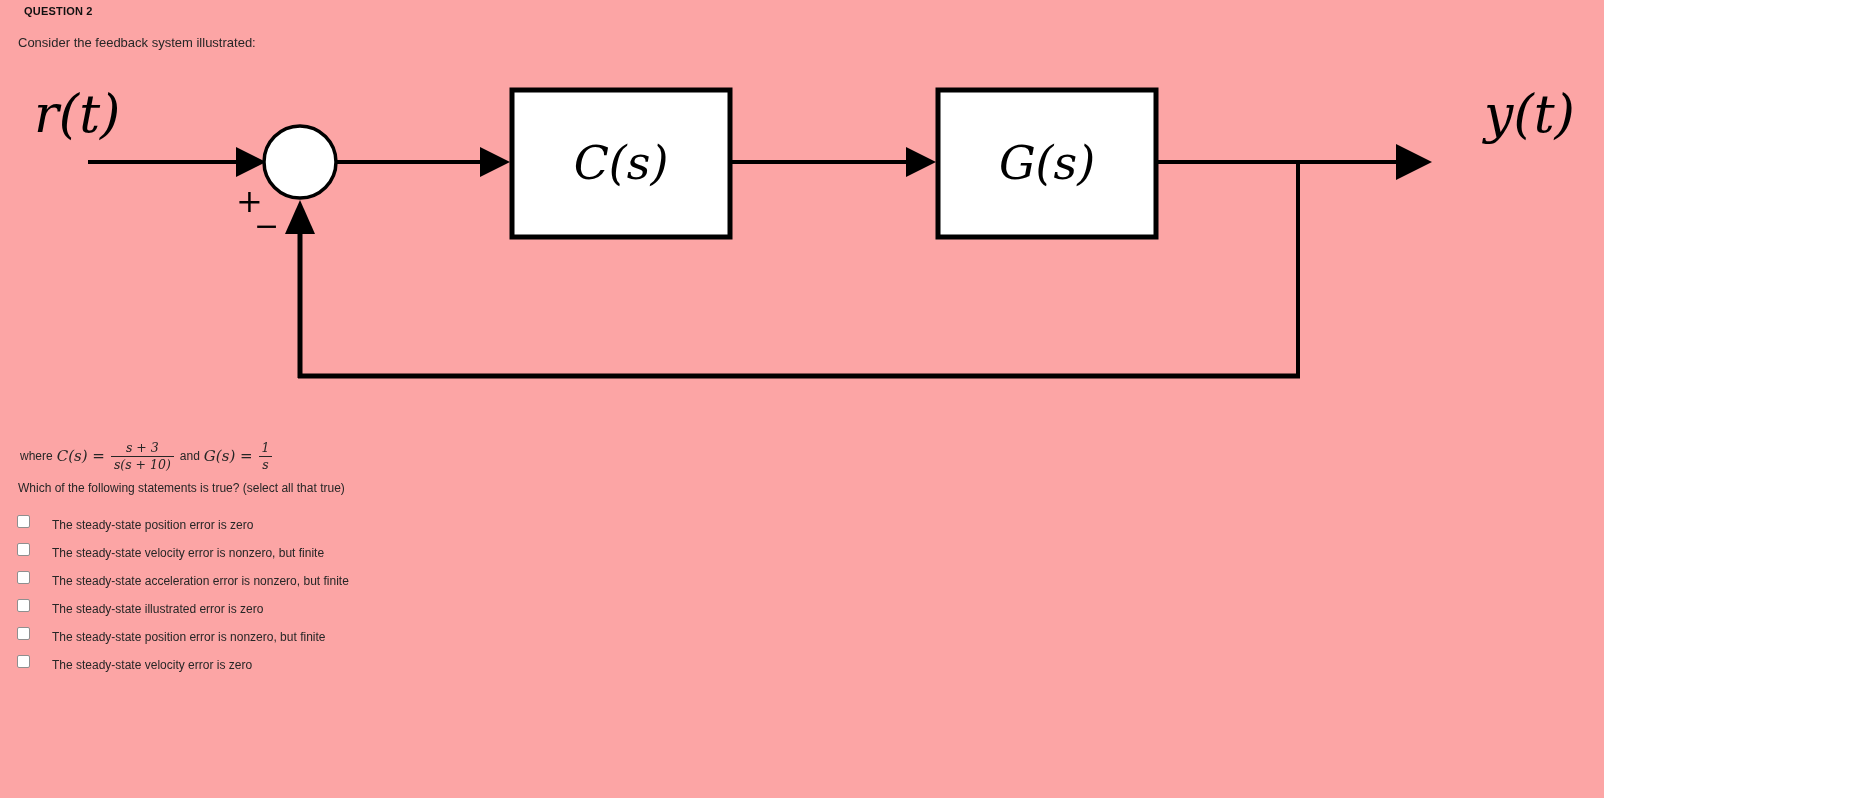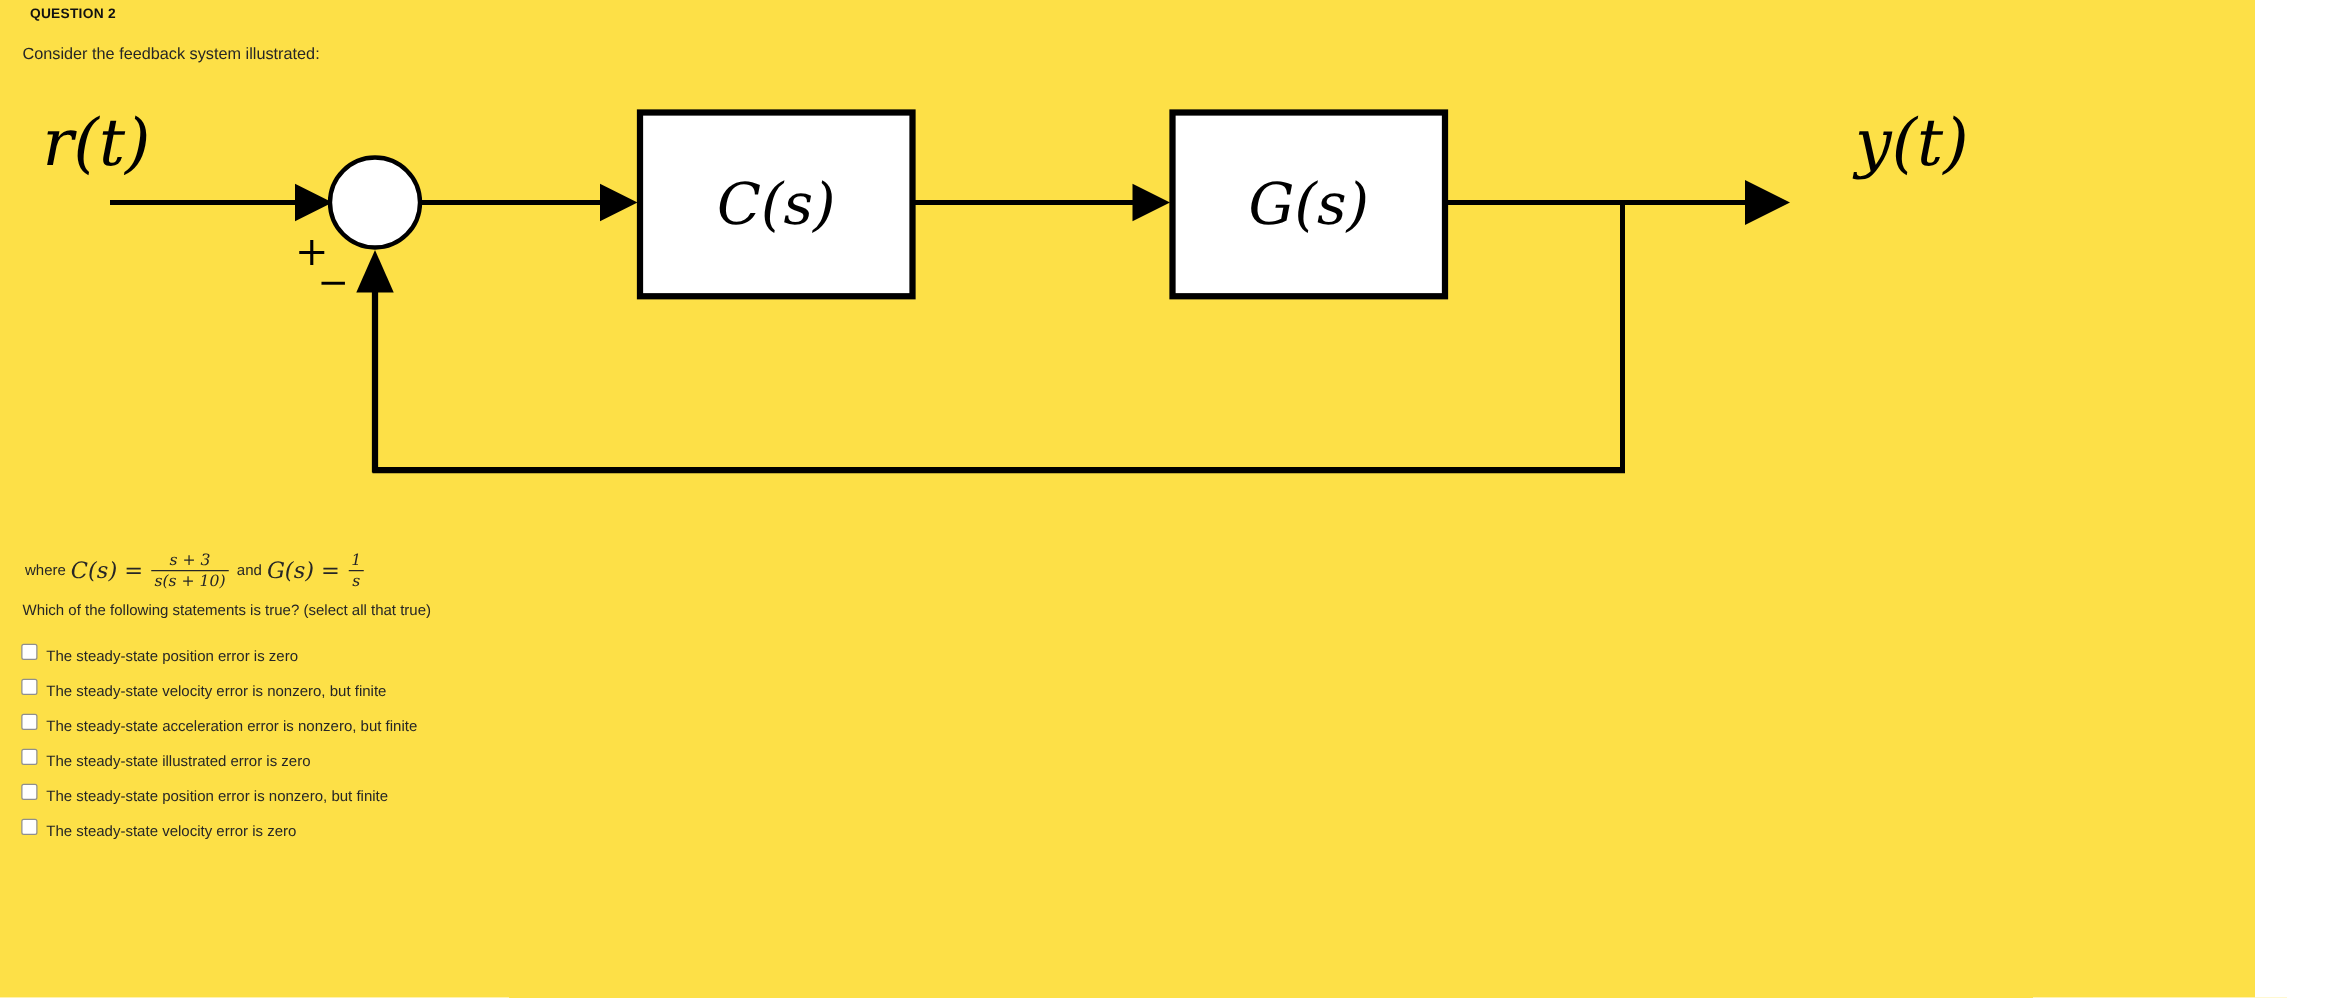--- a/index.html
+++ b/index.html
@@ -2,21 +2,21 @@
 <html><head>
 <meta charset="utf-8">
 <style>
   * { box-sizing: border-box; margin: 0; padding: 0; }
   html, body {
     width: 1860px; height: 798px;
     background: #ffffff;
     font-family: "Liberation Sans", sans-serif;
     color: #262626;
   }
-  .page { position: relative; width: 1804px; height: 798px; overflow: hidden; background: #fde047; }
+  .page { position: relative; width: 1604px; height: 798px; overflow: hidden; background: #fca5a5; }
 
   .q-title {
     position: absolute; left: 24px; top: 5px;
     font-size: 11px; font-weight: bold; color: #111111; letter-spacing: 0.2px;
   }
   .intro {
     position: absolute; left: 18px; top: 35px;
     font-size: 13px; color: #262626;
   }
 
@@ -32,41 +32,41 @@
   }
 
   .formula {
     position: absolute; left: 18px; top: 428px;
     display: flex; align-items: center;
     font-size: 12px; color: #262626;
   }
   .formula .plain { font-family: Liberation Sans, sans-serif; margin: 0 2px; }
   .mi {
     font-family: "DejaVu Serif", serif; font-style: italic;
-    font-size: 18px; margin: 0 2px;
+    font-size: 15px; margin: 0 2px;
   }
   .frac {
     display: inline-flex; flex-direction: column; align-items: center;
     margin: 12px 4px;
     font-family: "DejaVu Serif", serif; font-style: italic;
     font-size: 12.5px; line-height: 1.25; color: #262626;
   }
   .frac .num { padding: 0 3px; }
   .frac .den { border-top: 1px solid #262626; padding: 0 3px; }
 
   .prompt {
     position: absolute; left: 18px; top: 481px;
     font-size: 12px; color: #262626;
   }
 
   .options {
     position: absolute; left: 17px; top: 515px;
     display: flex; flex-direction: column; gap: 11px;
   }
-  .option { display: flex; align-items: flex-start; gap: 7px; }
+  .option { display: flex; align-items: flex-start; gap: 22px; }
   .option input[type="checkbox"] {
     appearance: none; -webkit-appearance: none;
     width: 13px; height: 13px;
     border: 1px solid #8f8f8f; border-radius: 2px;
     background: #ffffff; margin: 0; flex: none; cursor: pointer;
   }
   .option .lbl { font-size: 12px; padding-top: 3px; color: #262626; }
 </style>
 </head>
 <body>

